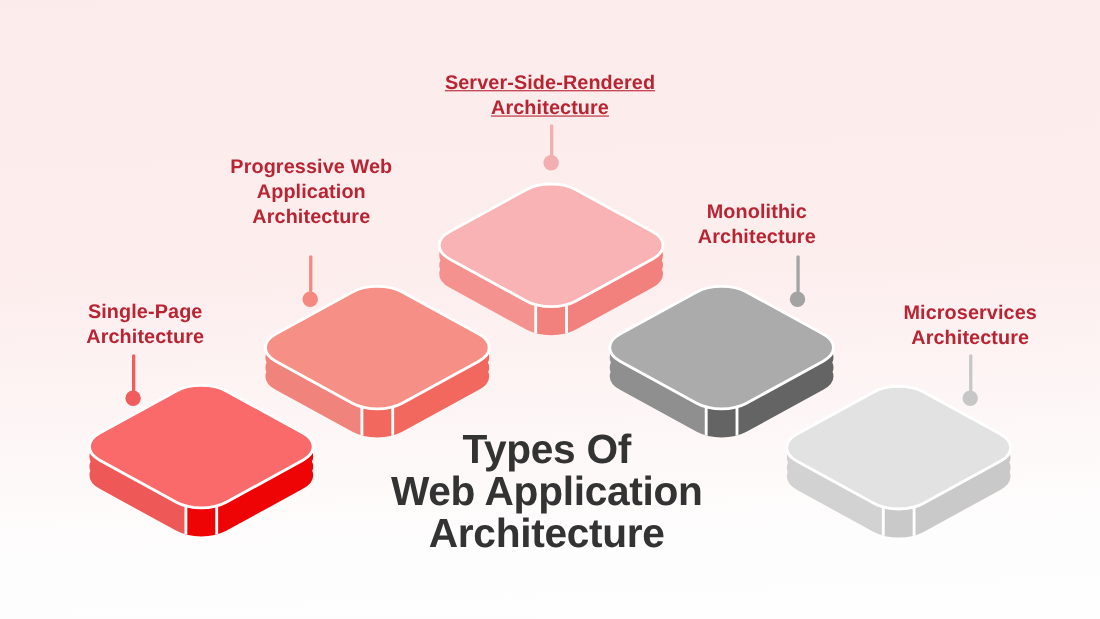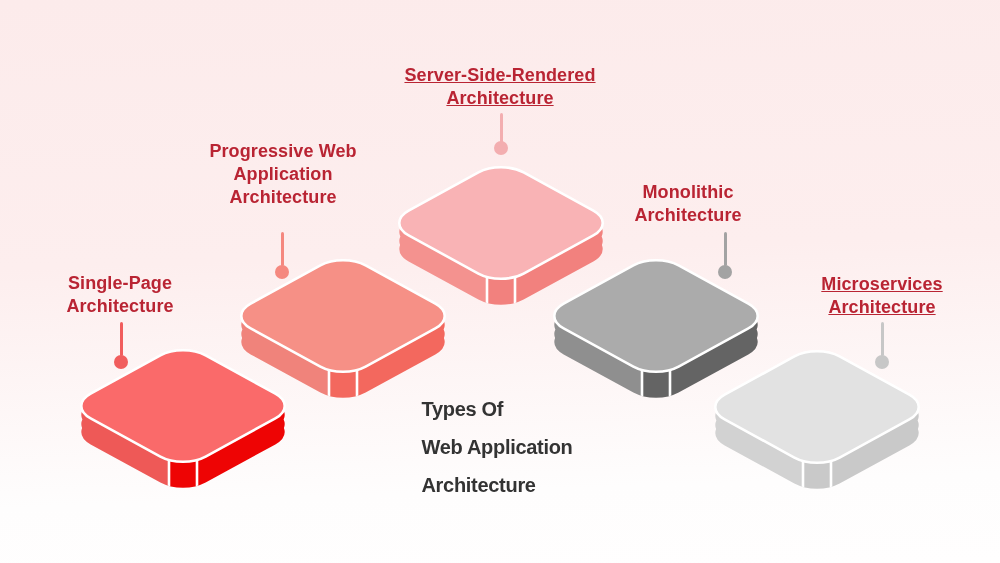--- a/index.html
+++ b/index.html
@@ -35,21 +35,22 @@
   .connector-dot {
     position: absolute;
     width: 14px;
     height: 14px;
     border-radius: 50%;
   }
 
   .main-title {
     position: absolute;
     transform: translateX(-50%);
-    font-size: 20px;
+    text-align: center;
+    font-size: 37px;
     font-weight: 800;
     line-height: 38px;
     letter-spacing: -0.3px;
     white-space: pre-line;
   }
 </style>
 </head>
 <body>
 
 <div id="canvas">
@@ -162,33 +163,33 @@
 
   <div class="connector-line" style="left: 499.5px; top: 113px; height: 30px; background: rgb(243, 174, 176);"></div>
   <div class="connector-dot" style="left: 494px; top: 141px; background: rgb(243, 174, 176);"></div>
 
   <div class="connector-line" style="left: 723.5px; top: 232px; height: 34px; background: rgb(163, 163, 163);"></div>
   <div class="connector-dot" style="left: 718px; top: 265px; background: rgb(163, 163, 163);"></div>
 
   <div class="connector-line" style="left: 880.5px; top: 322px; height: 34px; background: rgb(199, 199, 199);"></div>
   <div class="connector-dot" style="left: 875px; top: 355px; background: rgb(199, 199, 199);"></div>
 
-  <div class="tile-label" style="left: 120px; top: 272px; color: rgb(185, 36, 51);">Single-Page
+  <div class="tile-label" style="left: 132px; top: 272px; color: rgb(185, 36, 51);">Single-Page
 Architecture</div>
 
   <div class="tile-label" style="left: 283px; top: 140px; color: rgb(185, 36, 51);">Progressive Web
 Application
 Architecture</div>
 
   <div class="tile-label" style="left: 500px; top: 64px; color: rgb(185, 36, 51); text-decoration: underline;">Server-Side-Rendered
 Architecture</div>
 
   <div class="tile-label" style="left: 688px; top: 181px; color: rgb(185, 36, 51);">Monolithic
 Architecture</div>
 
-  <div class="tile-label" style="left: 882px; top: 273px; color: rgb(185, 36, 51); text-decoration: underline;">Microservices
+  <div class="tile-label" style="left: 882px; top: 273px; color: rgb(185, 36, 51);">Microservices
 Architecture</div>
 
   <div class="main-title" style="left: 497px; top: 390px; color: rgb(51, 51, 51);">Types Of
 Web Application
 Architecture</div>
 
 </div>
 
 </body></html>

